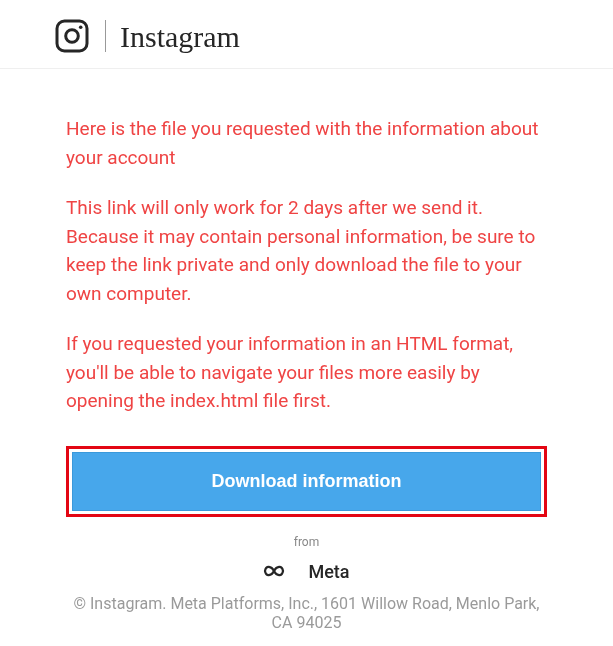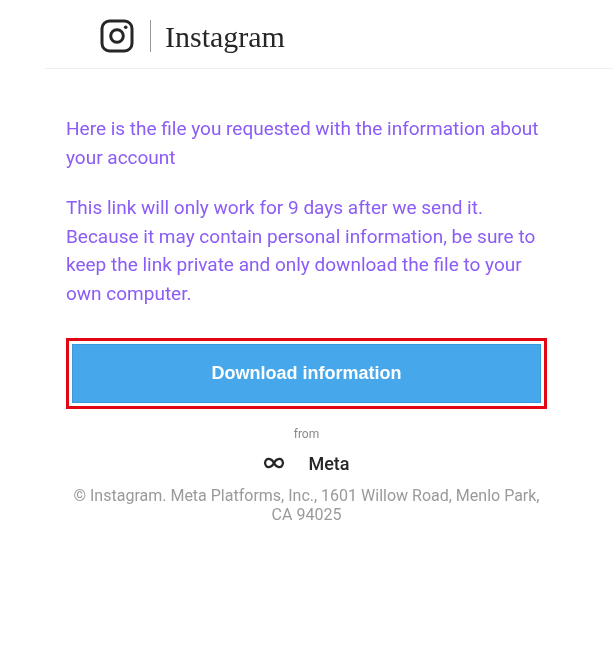--- a/index.html
+++ b/index.html
@@ -13,21 +13,20 @@
       width: 613px;
       height: 646px;
       color: #4a4a4a;
     }
     .header {
       display: flex;
       align-items: center;
       padding: 18px 0 14px 54px;
       border-bottom: 1px solid #efefef;
       gap: 0;
-      margin-left: 45px;
     }
     .ig-glyph {
       display: inline-flex;
       align-items: center;
       margin-right: 15px;
     }
     .vdivider {
       width: 1px;
       height: 32px;
       background: #999;
@@ -39,21 +38,21 @@
       color: #262626;
       line-height: 1;
       padding-top: 2px;
     }
     .content {
       padding: 46px 66px 0 66px;
     }
     .content p {
       font-size: 19px;
       line-height: 1.5;
-      color: #8b5cf6;
+      color: #ef4444;
       margin-bottom: 22px;
     }
     .highlight-box {
       border: 3px solid #e30613;
       padding: 3px;
       margin: 30px 0 18px 0;
     }
     .download-btn {
       width: 100%;
       background: #47a7eb;
@@ -96,21 +95,22 @@
       <circle cx="12" cy="12" r="4.2"></circle>
       <circle cx="17.8" cy="6.2" r="1.2" fill="#262626" stroke="none"></circle>
     </svg>
   </span>
   <span class="vdivider"></span>
   <span class="ig-wordmark">Instagram</span>
 </div>
 
 <div class="content">
   <p>Here is the file you requested with the information about your account</p>
-  <p>This link will only work for 9 days after we send it. Because it may contain personal information, be sure to keep the link private and only download the file to your own computer.</p>
+  <p>This link will only work for 2 days after we send it. Because it may contain personal information, be sure to keep the link private and only download the file to your own computer.</p>
+  <p>If you requested your information in an HTML format, you'll be able to navigate your files more easily by opening the index.html file first.</p>
 
   <div class="highlight-box">
     <button class="download-btn">Download information</button>
   </div>
 
   <div class="footer">
     <div class="from-label">from</div>
     <div class="meta-brand">
       <span>
         <svg width="22" height="14" viewBox="0 0 22 14" fill="none" stroke="#262626" stroke-width="2.2" stroke-linecap="round">

